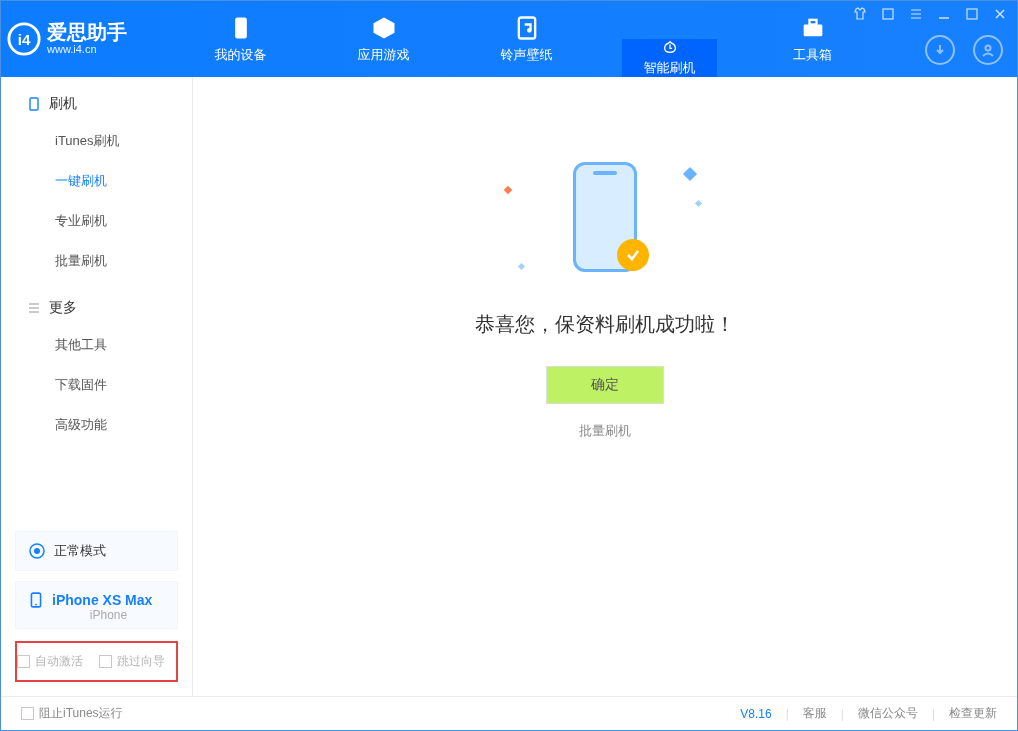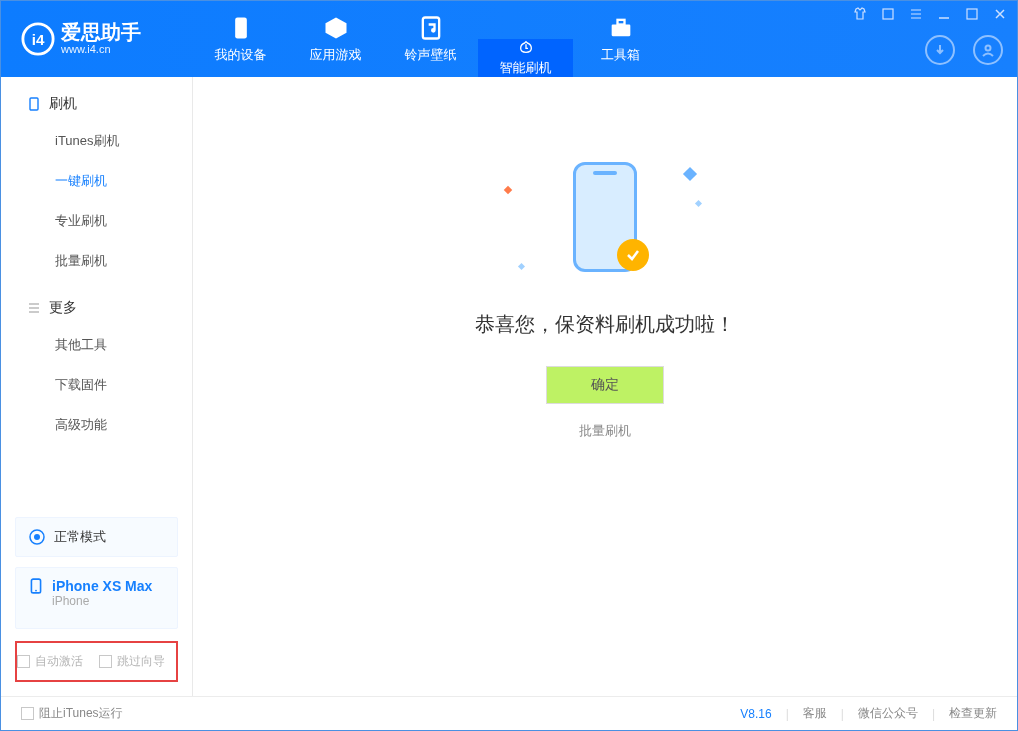--- a/index.html
+++ b/index.html
@@ -1,26 +1,26 @@
 <!DOCTYPE html>
 <html><head>
 <meta charset="utf-8">
 <style>
   * { margin: 0; padding: 0; box-sizing: border-box; font-family: "Microsoft YaHei", sans-serif; }
   body { background: #fff; width: 1018px; height: 731px; border: 1px solid #4a90e2; display: flex; flex-direction: column; }
 
   
   .header { background: linear-gradient(90deg, #0d7cff, #1780fe); height: 76px; display: flex; align-items: stretch; color: #fff; position: relative; }
-  .logo-area { display: flex; align-items: center; padding: 0 20px; width: 192px; }
+  .logo-area { display: flex; align-items: center; padding: 0 6px; width: 192px; }
   .logo-svg { width: 34px; height: 34px; margin-right: 6px; }
   .logo-txt { display: flex; flex-direction: column; }
   .logo-txt .cn { font-size: 20px; font-weight: bold; line-height: 20px; }
   .logo-txt .en { font-size: 11px; line-height: 14px; opacity: .9; }
 
-  .tabs { display: flex; }
+  .tabs { display: flex; gap: 48px; }
   .tab { width: 95px; display: flex; flex-direction: column; align-items: center; justify-content: center; cursor: pointer; }
   .tab svg { width: 28px; height: 28px; }
   .tab-label { font-size: 13px; margin-top: 4px; }
   .tab.active { background: #0064ff; margin-top: 38px; }
 
   .header-right { position: absolute; right: 10px; top: 6px; display: flex; align-items: center; gap: 14px; color: #cde0ff; }
   .hr-icon { cursor: pointer; display: flex; }
   .circle-buttons { position: absolute; right: 14px; bottom: 12px; display: flex; gap: 18px; }
   .cbtn { width: 30px; height: 30px; border: 2px solid #8ec0ff; border-radius: 50%; display: flex; align-items: center; justify-content: center; cursor: pointer; }
 
@@ -30,21 +30,21 @@
   .side-group-title { display: flex; align-items: center; font-size: 14px; color: #333; padding: 18px 0 8px 26px; font-weight: 500; }
   .side-group-title .ico { width: 14px; height: 14px; margin-right: 8px; display: inline-flex; }
   .side-item { font-size: 13px; color: #555; padding: 11px 0 11px 54px; cursor: pointer; }
   .side-item.active { color: #1780fe; }
 
   .side-spacer { flex: 1; }
 
   .status-card, .device-card { margin: 10px 14px 0; background: #f7fbff; border: 1px solid #edf4ff; border-radius: 2px; padding: 10px 12px; font-size: 13px; color: #333; }
   .status-card { display: flex; align-items: center; }
   .status-card svg { width: 18px; height: 18px; margin-right: 8px; }
-  .device-card { padding-bottom: 20px; }
+  .device-card { padding-bottom: 6px; text-align: center; }
   .device-row { display: flex; align-items: center; }
   .device-row svg { width: 16px; height: 16px; margin-right: 8px; }
   .device-name { font-weight: bold; color: #1780fe; font-size: 14px; }
   .cap-badge { display: inline-block; border: 1px solid #c7e0ff; color: #3b8af6; border-radius: 10px; padding: 1px 10px; font-size: 12px; margin: 6px 0 2px 24px; }
   .device-type { color: #aaa; font-size: 12px; margin-left: 24px; }
 
   .checks-box { margin: 12px 14px 14px; border: 2px solid #e64242; padding: 10px 0; display: flex; gap: 16px; }
   .chk { display: flex; align-items: center; font-size: 12px; color: #b5b5b5; cursor: pointer; }
   .chk-box { width: 13px; height: 13px; border: 1px solid #c8c8c8; margin-right: 5px; background: #fff; }
 

